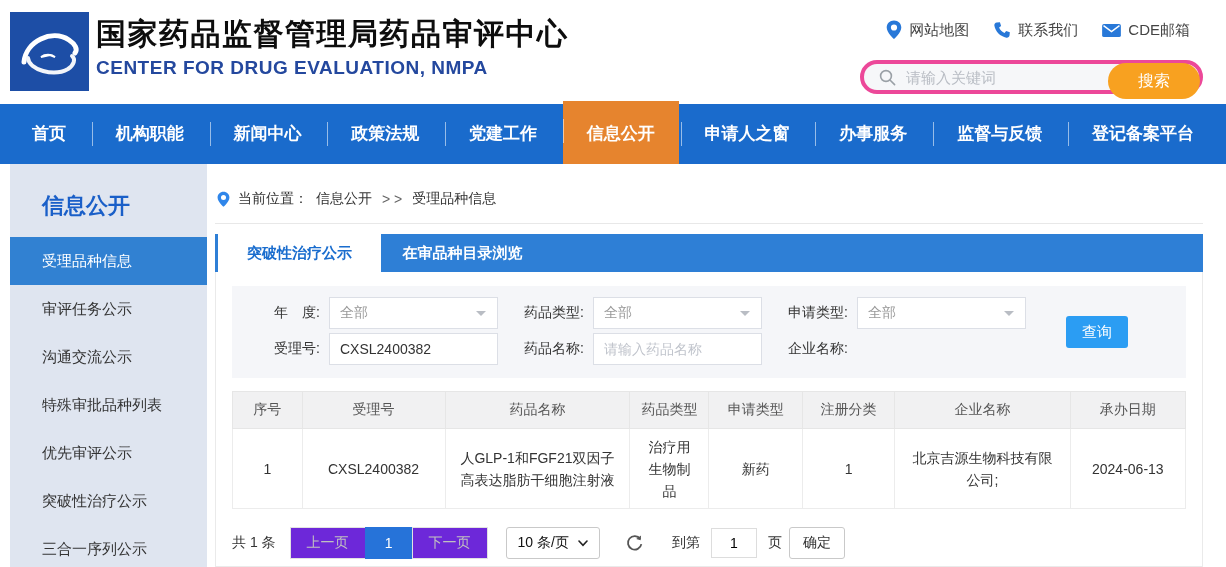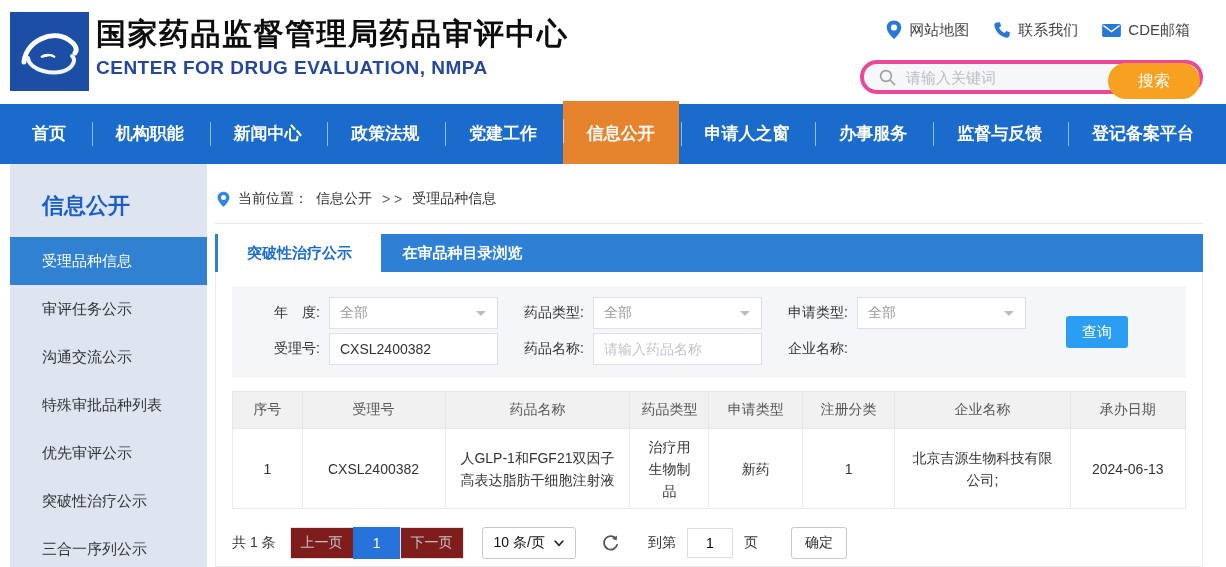--- a/index.html
+++ b/index.html
@@ -71,31 +71,31 @@
   table { width:100%; border-collapse:collapse; margin-top:13px; table-layout:fixed; }
   th { background:#f1f1f2; height:37px; font-weight:normal; font-size:14px; color:#555;
     border:1px solid #e6e6e6; border-left:1px solid #fff; }
   th:first-child { border-left:1px solid #e6e6e6; }
   td { border:1px solid #ececec; text-align:center; font-size:14px; color:#333;
     height:80px; padding:6px 14px; line-height:22px; word-break:break-all; }
 
   
   .pagination { display:flex; align-items:center; margin-top:18px; font-size:14px; color:#333; }
   .pg-total { margin-right:14px; }
-  .pg-btn { height:32px; border:1px solid #e2e2e2; background:#7f1d1d; padding:0 10px; font-size:14px;
+  .pg-btn { height:32px; border:1px solid #e2e2e2; background:#6d28d9; padding:0 16px; font-size:14px;
     color:#c0c0c0; cursor:pointer; font-family:inherit; }
   .pg-btn + .pg-btn { margin-left:-1px; }
   .pg-num { width:48px; padding:0; background:#2673d9; border-color:#2673d9; color:#fff; }
   .pg-size { margin-left:18px; height:32px; border:1px solid #c9c9c9; border-radius:3px; background:#fff;
     display:flex; align-items:center; gap:9px; padding:12px 11px; cursor:pointer; color:#111; }
   .pg-refresh { margin-left:25px; cursor:pointer; display:flex; align-items:center; }
   .pg-goto-label { margin-left:28px; }
   .pg-goto { width:46px; height:30px; border:1px solid #ddd; text-align:center; margin:0 11px; font-size:14px;
     outline:none; font-family:inherit; }
-  .pg-confirm { margin-left:33px; height:32px; padding:0 13px; border:1px solid #c9c9c9; border-radius:3px;
+  .pg-confirm { margin-left:7px; height:32px; padding:0 13px; border:1px solid #c9c9c9; border-radius:3px;
     background:#fff; font-size:14px; color:#333; cursor:pointer; font-family:inherit; }
 </style>
 </head>
 <body>
 
 <header class="site-header">
   <div class="logo">
     <svg width="79" height="79" viewBox="0 0 79 79">
       <rect width="79" height="79" fill="#1d4ea6"></rect>
       <path d="M14 50 C16 29 42 17 59 28 C65 32 68 37 65 41" fill="none" stroke="#fff" stroke-width="5" stroke-linecap="round"></path>

